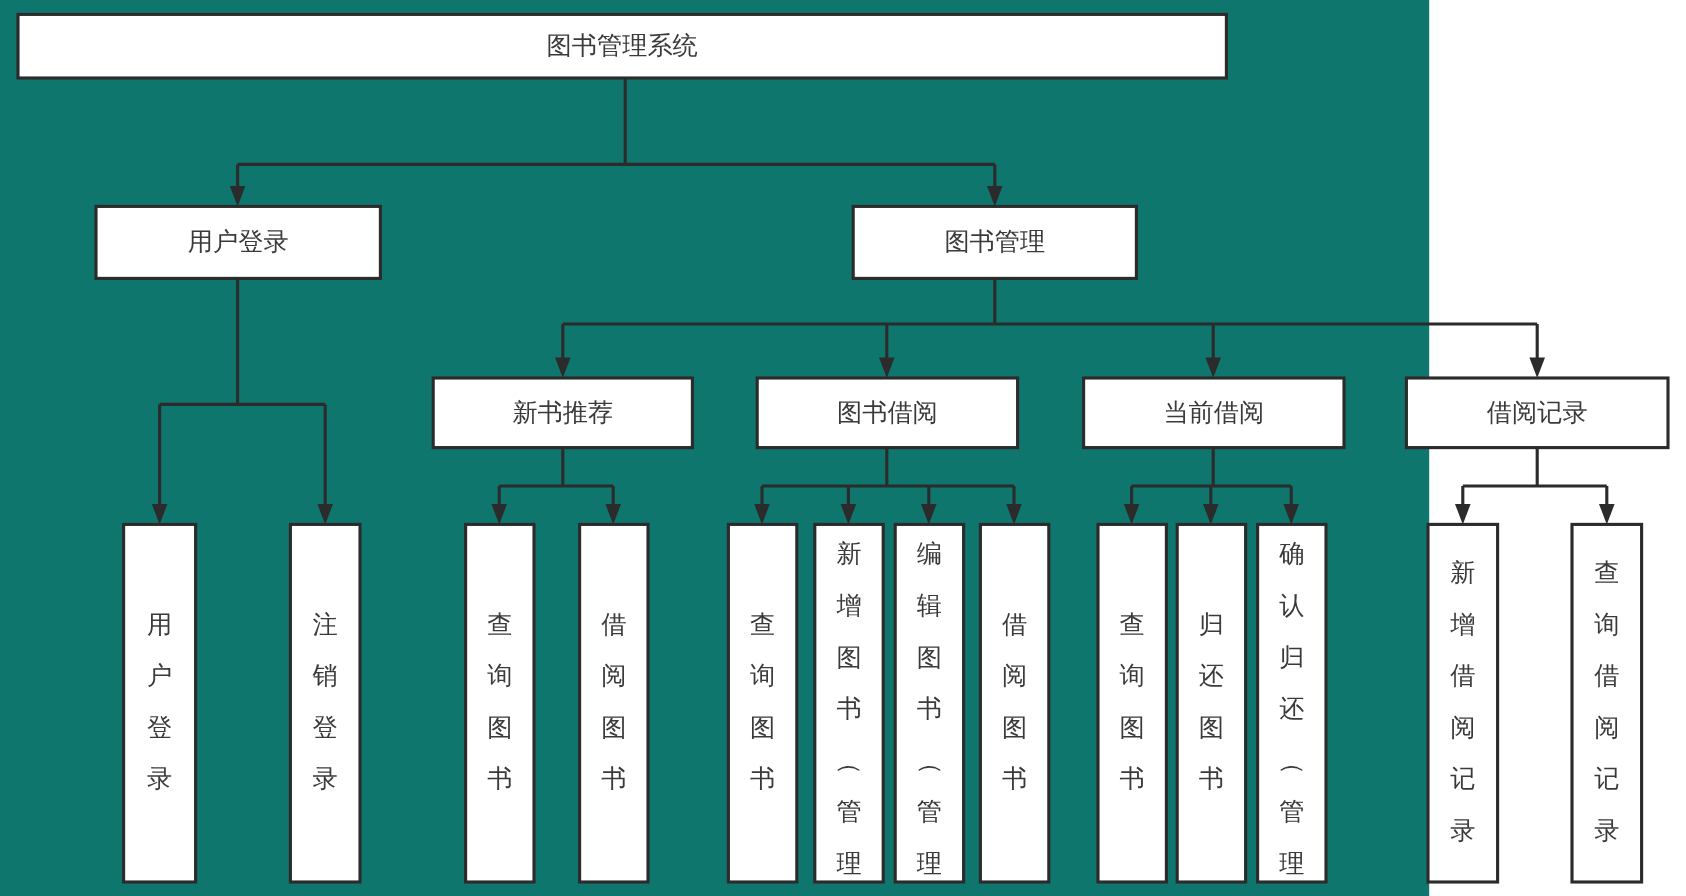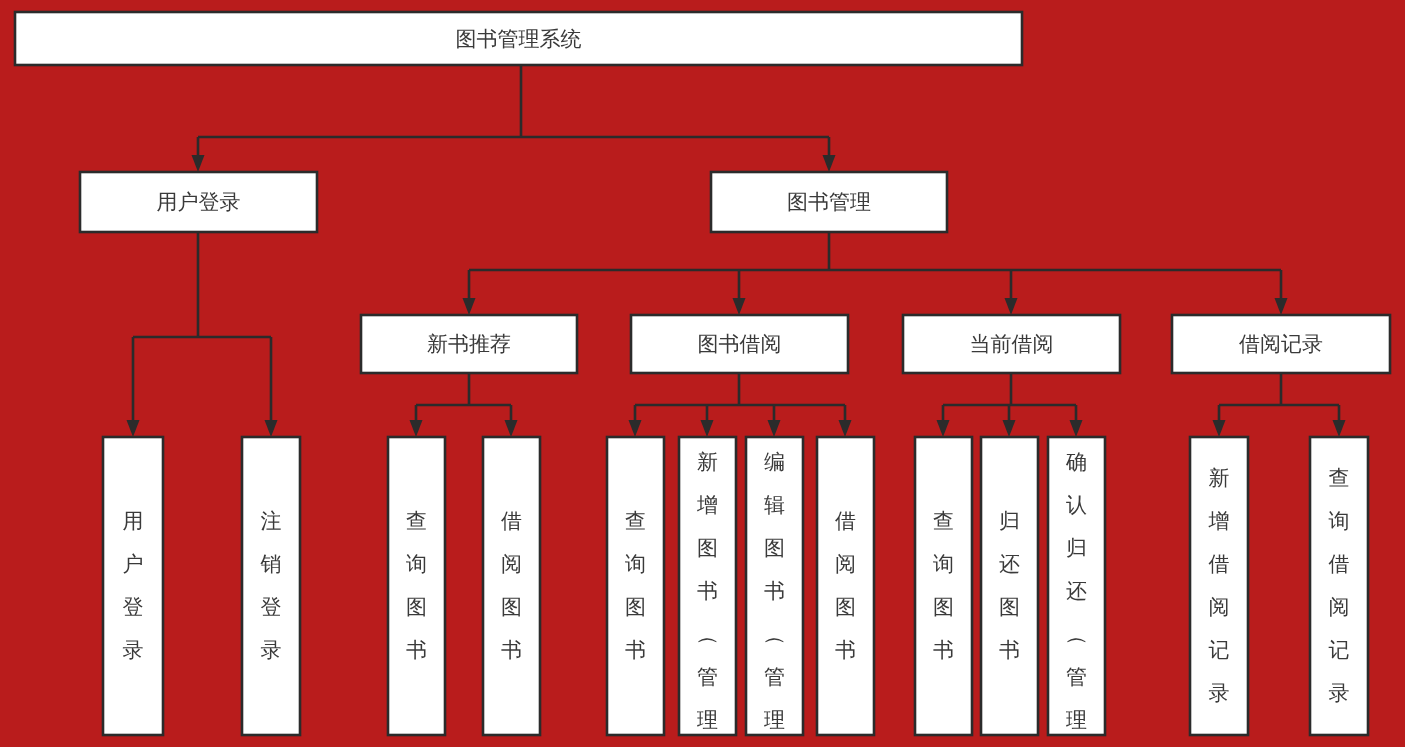--- a/index.html
+++ b/index.html
@@ -9,23 +9,23 @@
     background: #ffffff;
   }
   body {
     width: 1405px;
     height: 747px;
     overflow: hidden;
     font-family: "DejaVu Sans", "Liberation Sans", sans-serif;
   }
   #diagram-root {
     position: relative;
-    width: 1405px;
+    width: 1191px;
     height: 747px;
-    background: #b91c1c;
+    background: #0f766e;
   }
   svg.diagram-canvas {
     position: absolute;
     left: 0;
     top: 0;
     width: 1405px;
     height: 747px;
     display: block;
   }
   .node-box {

